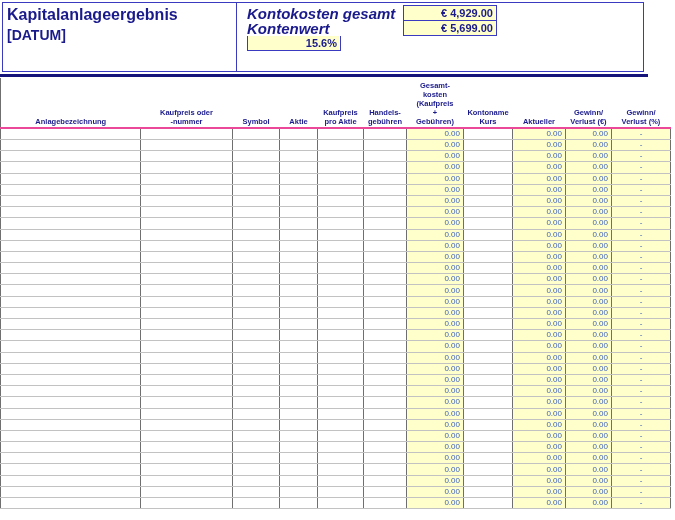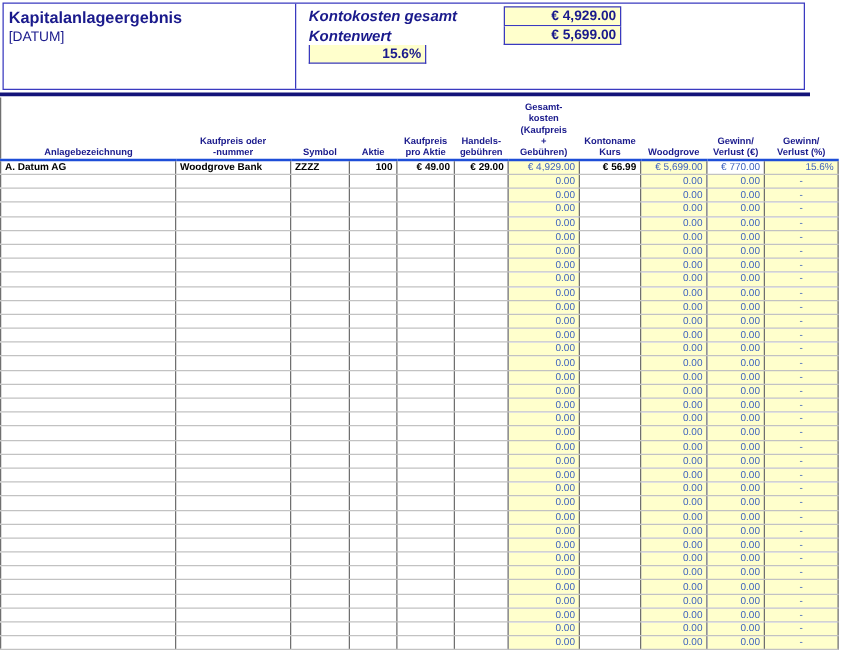--- a/index.html
+++ b/index.html
@@ -6,47 +6,47 @@
   body{
     width:675px;height:520px;overflow:hidden;background:#ffffff;
     font-family:"Liberation Sans",sans-serif;position:relative;
   }
   
   .top-box{
     position:absolute;left:2px;top:2px;width:642px;height:70px;
     border:1px solid #3A3AC0;background:#ffffff;box-sizing:border-box;
   }
   .title-block{position:absolute;left:4px;top:3px;}
-  .title{font-size:13px;font-weight:bold;color:#1A1A8C;letter-spacing:0;}
-  .date{font-size:11px;font-weight:normal;color:#1A1A8C;margin-top:3px;}
+  .title{font-size:16px;font-weight:bold;color:#1A1A8C;letter-spacing:0;}
+  .date{font-size:14px;font-weight:bold;color:#1A1A8C;margin-top:3px;}
   .vdivider{position:absolute;left:233px;top:0;width:1px;height:100%;background:#3A3AC0;}
   .summary{position:absolute;left:244px;top:2px;display:flex;flex-direction:column;}
   .srow{display:flex;height:16px;}
   .srow:not(:first-child){height:15px;}
   .slabel{
     width:156px;display:flex;align-items:center;
-    font-size:12px;font-weight:bold;font-style:italic;color:#1A1A8C;
+    font-size:15px;font-weight:bold;font-style:italic;color:#1A1A8C;
   }
   .svalue{
     width:94px;box-sizing:border-box;border:1px solid #3A3AC0;background:#FFFFCC;
     display:flex;align-items:center;justify-content:flex-end;padding-right:3px;
     font-size:11px;font-weight:bold;color:#1A1A8C;
   }
   .srow:not(:first-child) .svalue{border-top:none;}
   .thick-rule{position:absolute;left:0;top:74px;width:648px;height:3px;background:#14147A;}
   
   table.grid{
     position:absolute;left:0;top:78px;width:670px;
     border-collapse:collapse;table-layout:fixed;
     border-left:1px solid #6F6F6F;
   }
   table.grid th{
     height:48px;vertical-align:bottom;text-align:center;
     font-size:7.5px;line-height:9px;font-weight:bold;color:#1A1A8C;
-    white-space:pre-line;border-bottom:2px solid #1d4ed8;
+    white-space:pre-line;border-bottom:2px solid #ec4899;
     padding:0 1px 1px 1px;overflow:hidden;
   }
   table.grid tbody tr{height:11.2px;}
   table.grid td{
     border-right:1px solid #6F6F6F;border-bottom:1px solid #C2C2C2;
     font-size:8px;line-height:10px;padding:0 3px;overflow:hidden;
     white-space:nowrap;vertical-align:middle;
   }
   td.entry{color:#000000;font-weight:bold;}
   td.formula{color:#3E63BE;font-weight:normal;}
@@ -104,42 +104,29 @@
 pro Aktie</th>
       <th>Handels-
 gebühren</th>
       <th>Gesamt-
 kosten
 (Kaufpreis
 +
 Gebühren)</th>
       <th>Kontoname
 Kurs</th>
-      <th>Woodgrove</th>
+      <th>Aktueller</th>
       <th>Gewinn/
 Verlust (€)</th>
       <th>Gewinn/
 Verlust (%)</th>
     </tr>
   </thead>
   <tbody>
       <tr>
-        <td class="a-l entry">A. Datum AG</td>
-        <td class="a-l entry">Woodgrove Bank</td>
-        <td class="a-l entry">ZZZZ</td>
-        <td class="a-r entry">100</td>
-        <td class="a-r entry">€ 49.00</td>
-        <td class="a-r entry">€ 29.00</td>
-        <td class="a-r yl formula">€ 4,929.00</td>
-        <td class="a-r entry">€ 56.99</td>
-        <td class="a-r yl formula">€ 5,699.00</td>
-        <td class="a-r formula">€ 770.00</td>
-        <td class="a-r yl formula">15.6%</td>
-      </tr>
-      <tr>
         <td class="a-l entry"></td>
         <td class="a-l entry"></td>
         <td class="a-l entry"></td>
         <td class="a-r entry"></td>
         <td class="a-r entry"></td>
         <td class="a-r entry"></td>
         <td class="a-r yl formula">0.00</td>
         <td class="a-r entry"></td>
         <td class="a-r yl formula">0.00</td>
         <td class="a-r yl formula">0.00</td>

